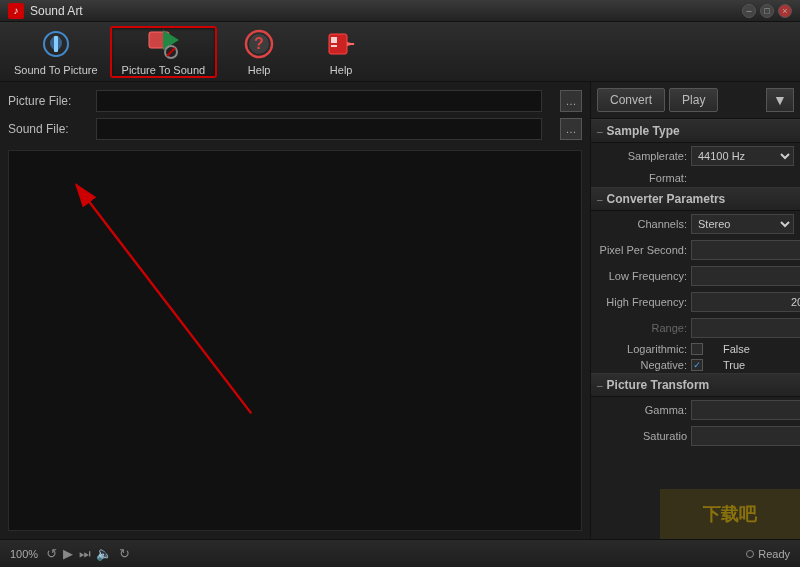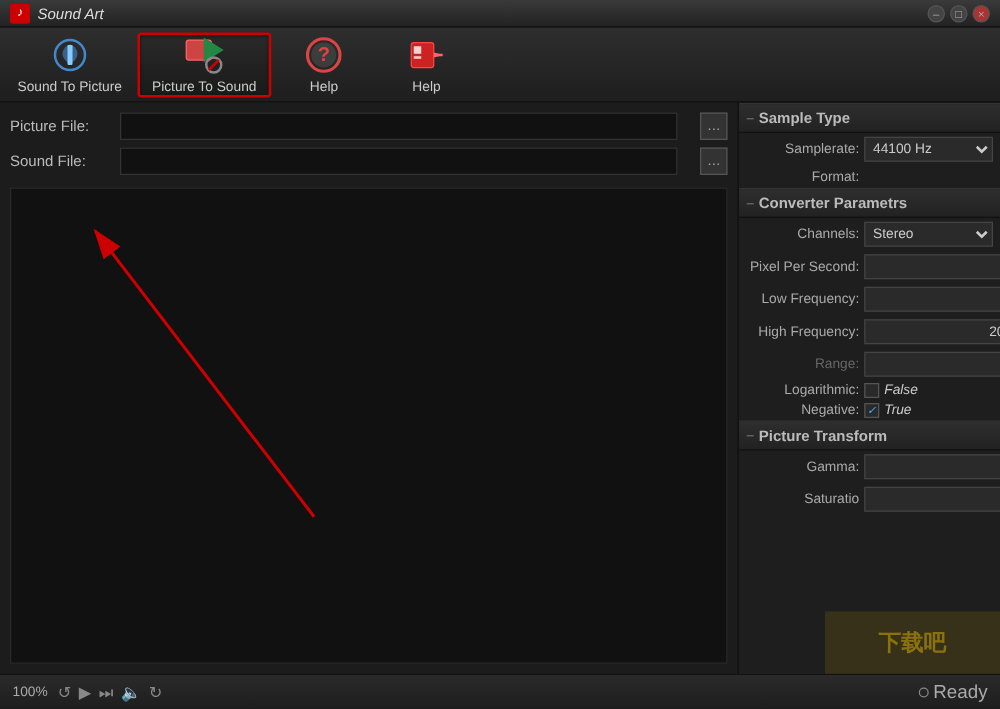--- a/index.html
+++ b/index.html
@@ -30,21 +30,20 @@
       background: #c00;
       border-radius: 2px;
       display: flex; align-items: center; justify-content: center;
       font-size: 10px;
       color: white;
     }
     #title-text {
       font-size: 12px;
       color: #ddd;
       flex: 1;
-      font-style: italic;
     }
     #window-controls {
       display: flex;
       gap: 4px;
     }
     .win-btn {
       width: 14px;
       height: 14px;
       border-radius: 50%;
       border: 1px solid #555;
@@ -274,24 +273,23 @@
     }
     .checkbox-label {
       color: #aaa;
       font-size: 11px;
       text-align: right;
       min-width: 90px;
     }
     .checkbox-val {
       display: flex;
       align-items: flex-end;
-      gap: 4px;
+      gap: 20px;
       font-size: 11px;
       color: #ccc;
-      font-style: italic;
     }
     .cb {
       width: 12px;
       height: 12px;
       background: #2a2a2a;
       border: 1px solid #555;
       display: flex; align-items: center; justify-content: center;
       font-size: 9px;
       color: #4af;
       cursor: pointer;
@@ -316,21 +314,21 @@
     }
     .status-icons {
       display: flex;
       gap: 6px;
       color: #888;
       font-size: 13px;
     }
     .status-ready {
       margin-left: auto;
       color: #aaa;
-      font-size: 15px;
+      font-size: 11px;
       display: flex;
       align-items: center;
       gap: 4px;
     }
     .status-dot {
       width: 8px;
       height: 8px;
       border-radius: 50%;
       border: 1px solid #888;
       display: inline-block;
@@ -440,20 +438,25 @@
           </marker>
         </defs>
 
         <line x1="240" y1="270" x2="60" y2="35" stroke="#cc0000" stroke-width="2.5" marker-end="url(#arrowhead)"></line>
       </svg>
     </div>
   </div>
 
   <div id="right-panel">
 
+    <div id="convert-bar">
+      <button class="action-btn">Convert</button>
+      <button class="action-btn">Play</button>
+      <div class="settings-btn">▼</div>
+    </div>
 
     <div class="section-header">
       <span class="section-collapse">–</span>
       <span class="section-title">Sample Type</span>
     </div>
     <div class="param-row">
       <span class="param-label">Samplerate:</span>
       <div class="param-control">
         <select class="param-select">
           <option>44100 Hz</option>

